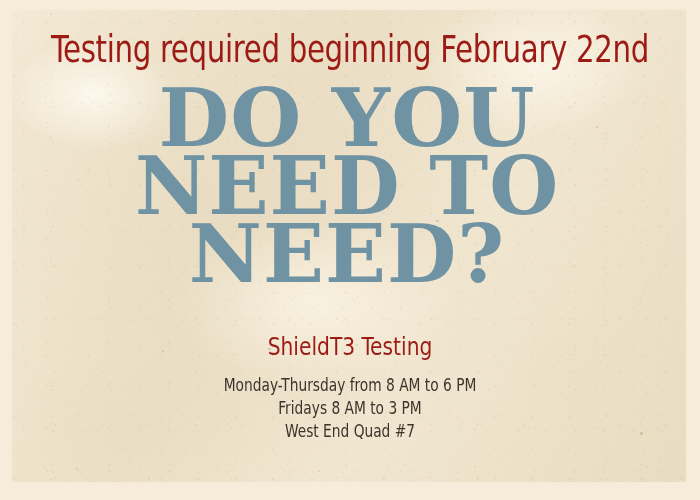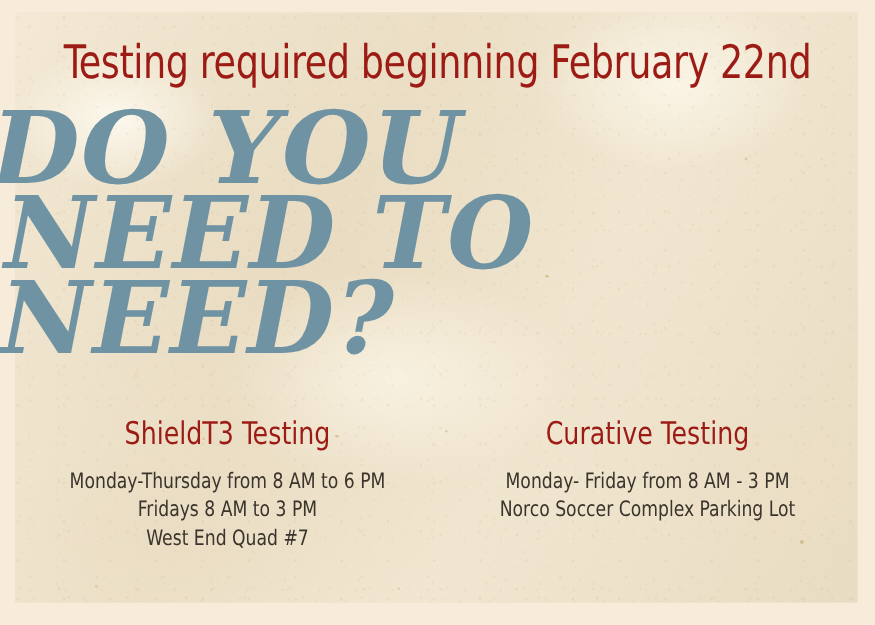--- a/index.html
+++ b/index.html
@@ -102,27 +102,27 @@
     transform-origin: center;
     white-space: nowrap;
   }
 
   
   .headline {
     position: absolute;
     left: 0;
     right: 6px;
     top: 84px;
+    text-align: center;
     color: #6f93a3;
     font-family: "DejaVu Serif", "Liberation Serif", serif;
     font-weight: 700;
     font-size: 80px;
     line-height: 68px;
     letter-spacing: 1px;
-    font-style: italic;
   }
   .headline .hl-line {
     display: block;
     white-space: nowrap;
   }
   .hl-1 { transform: scaleX(1.02); }
   .hl-2 { transform: scaleX(0.99); }
   .hl-3 { transform: scaleX(1.0); }
 
   
@@ -187,22 +187,17 @@
 
     <div class="columns">
 
       <div class="col">
         <div class="col-heading">ShieldT3 Testing</div>
         <div class="col-line">Monday-Thursday from 8 AM to 6 PM</div>
         <div class="col-line">Fridays 8 AM to 3 PM</div>
         <div class="col-line">West End Quad #7</div>
       </div>
 
-      <div class="col">
-        <div class="col-heading">Curative Testing</div>
-        <div class="col-line">Monday- Friday from 8 AM - 3 PM</div>
-        <div class="col-line">Norco Soccer Complex Parking Lot</div>
-      </div>
 
     </div>
 
   </div>
 </div>
 
 </body></html>

